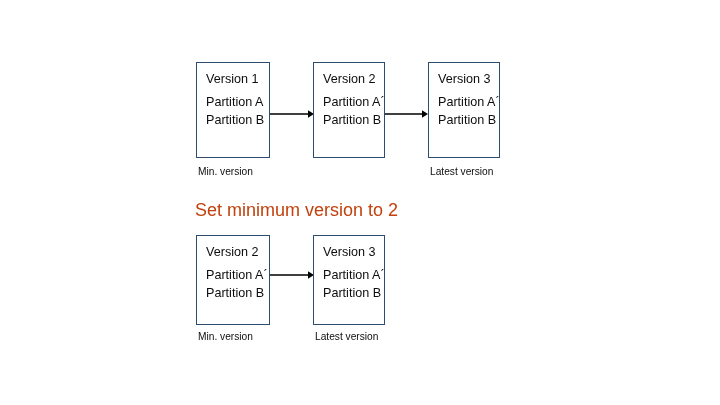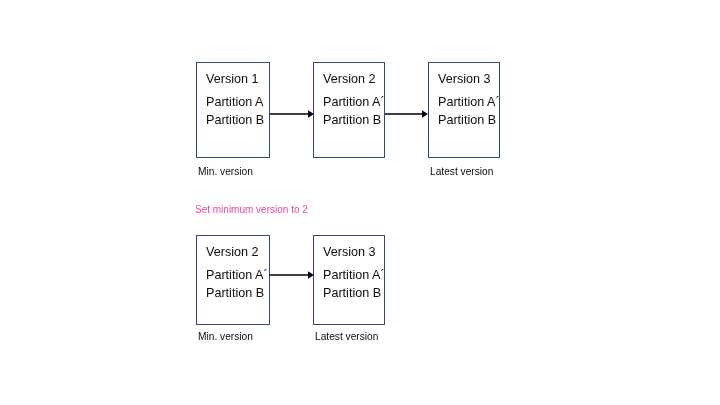--- a/index.html
+++ b/index.html
@@ -59,23 +59,23 @@
     position: absolute;
     font-size: 10.2px;
     line-height: 12px;
     color: #0d0d0d;
     white-space: nowrap;
   }
 
   
   .heading {
     position: absolute;
-    font-size: 10px;
+    font-size: 18px;
     line-height: 16px;
-    color: #ec4899;
+    color: #c2410c;
     white-space: nowrap;
   }
 
   
   .arrow {
     position: absolute;
   }
   .arrow svg { display: block; }
 </style>
 </head>

